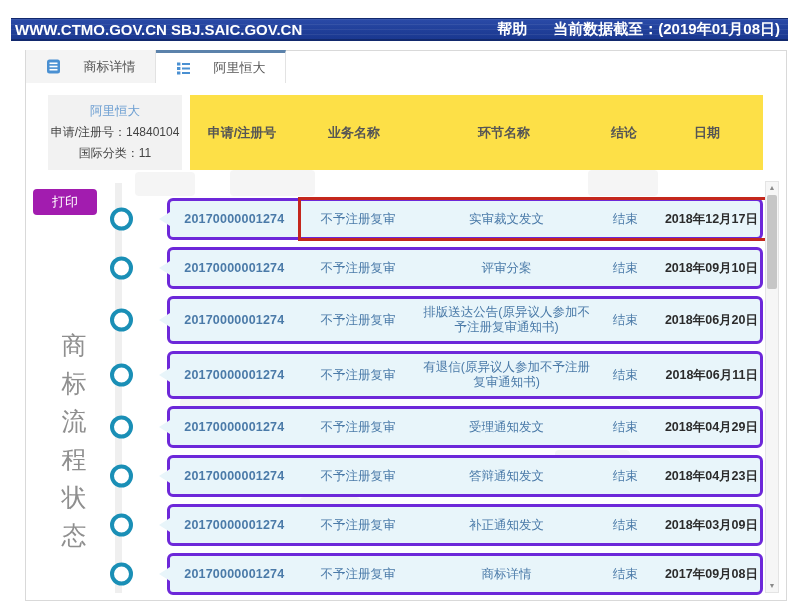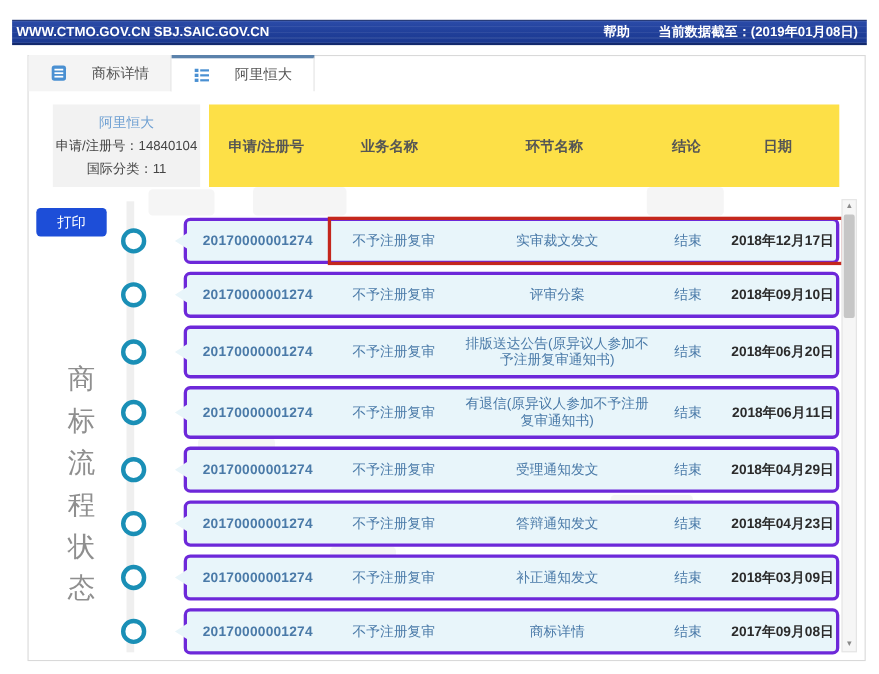--- a/index.html
+++ b/index.html
@@ -6,21 +6,21 @@
   .stage{position:relative;width:799px;height:613px;background:#fff;overflow:hidden;
          font-family:"Liberation Sans","DejaVu Sans",sans-serif;}
 
   
   .topbar{position:absolute;left:11px;top:18px;width:777px;height:23px;
     background:linear-gradient(180deg,#2b4ba8 0%,#203f99 55%,#1a3890 100%);
     background-image:repeating-linear-gradient(180deg,rgba(255,255,255,.07) 0 1px,rgba(0,0,0,0) 1px 5px),
       linear-gradient(180deg,#2b4ba8 0%,#203f99 55%,#1a3890 100%);
     border-top:1px solid #12296d;border-bottom:2px solid #12296d;
     display:flex;justify-content:space-between;align-items:center;
-    color:#fff;font-size:12px;font-weight:bold;box-sizing:border-box;padding:0 8px 0 4px;}
+    color:#fff;font-size:15px;font-weight:bold;box-sizing:border-box;padding:0 8px 0 4px;}
   .topbar-right{display:flex;gap:26px;}
 
   
   .card{position:absolute;left:25px;top:50px;width:762px;height:551px;
     background:#fff;border:1px solid #d9d9d9;box-sizing:border-box;}
 
   
   .tab{position:absolute;top:50px;height:33px;width:130px;box-sizing:border-box;
     display:flex;align-items:center;justify-content:center;gap:23px;
     font-size:13px;color:#555;cursor:pointer;}
@@ -39,21 +39,21 @@
   .hcell{font-size:13px;font-weight:bold;color:#555;text-align:center;}
 
   
   .c1{width:130px;}.c2{width:120px;}.c3{width:180px;}.c4{width:60px;}.c5{width:106px;}
   .header-block .c1{width:104px;}
 
   
   .ghost{position:absolute;background:#f3f3f3;border-radius:4px;z-index:0;opacity:.8;}
 
   .print-btn{position:absolute;left:33px;top:189px;width:64px;height:26px;
-    background:#1d4ed8;color:#fff;font-size:13px;border:none;border-radius:4px;
+    background:#a21caf;color:#fff;font-size:13px;border:none;border-radius:4px;
     display:flex;align-items:center;justify-content:center;cursor:pointer;z-index:3;
     font-family:inherit;}
 
   .side-label{position:absolute;left:61px;top:332px;width:26px;z-index:2;
     display:flex;flex-direction:column;gap:12px;}
   .side-label span{font-size:25px;line-height:26px;color:#8f8f8f;font-weight:500;text-align:center;}
 
   .track{position:absolute;left:115px;top:183px;width:7px;height:410px;background:#efefef;z-index:0;}
 
   .rows{position:absolute;left:167px;top:198px;width:596px;display:flex;

